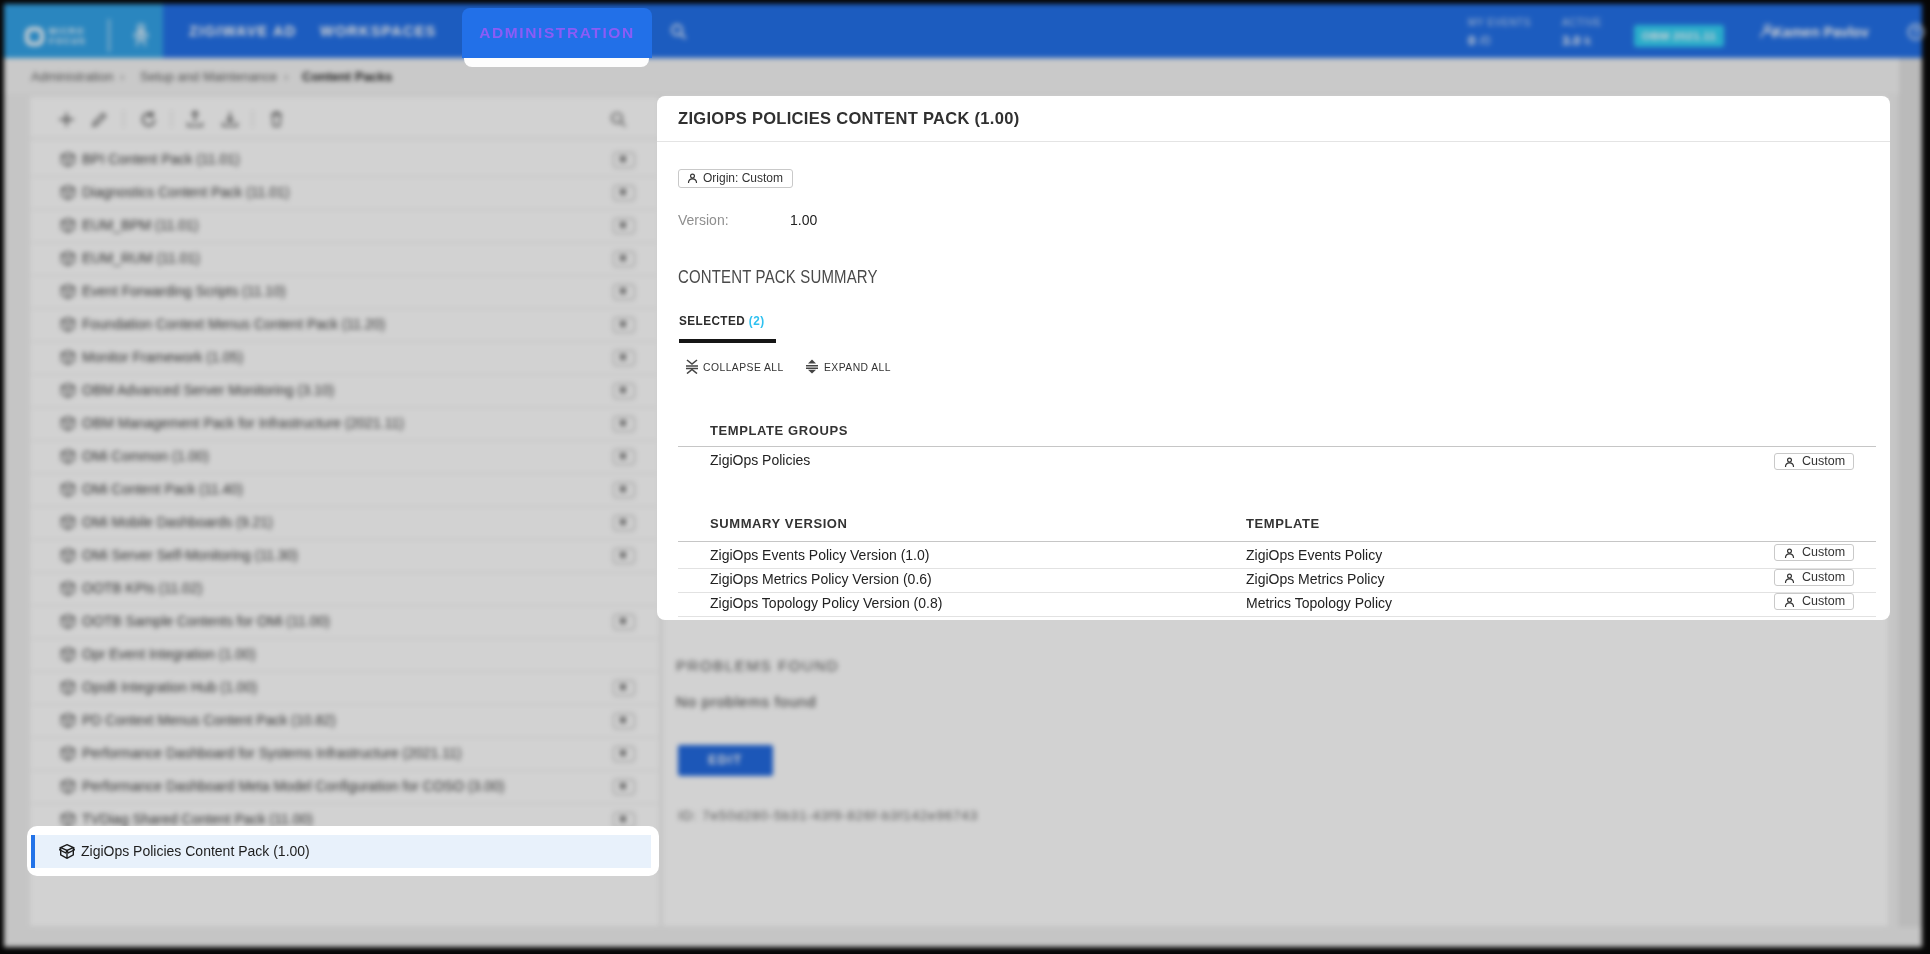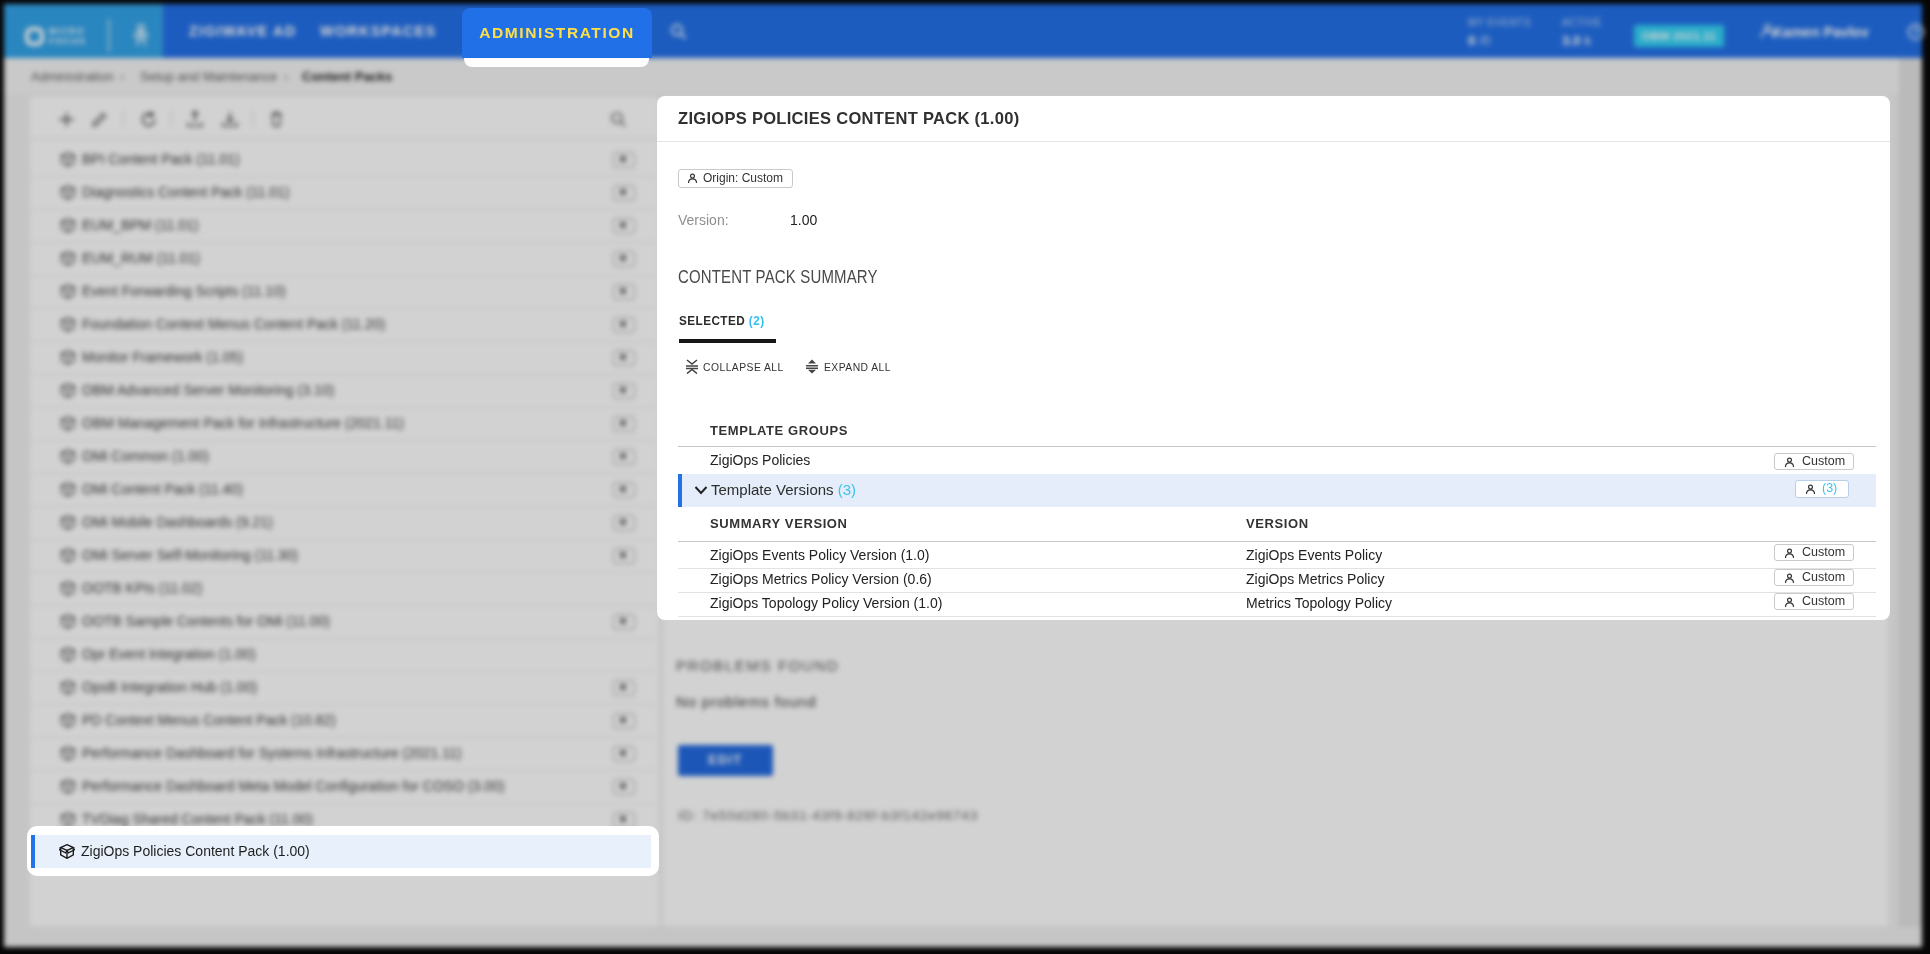--- a/index.html
+++ b/index.html
@@ -322,21 +322,21 @@
     <div class="abs" style="left:15px;top:711px;font-size:13.5px;color:#6a6a6a;letter-spacing:0.8px;">ID: 7e50d280-5b31-43f9-826f-b3f142e96743</div>
   </div>
 
   <div id="scrollstrip"></div>
  </div>
 </div>
 
 <div id="spot-tab" style="position:absolute;left:462px;top:8px;width:190px;height:59px;">
   <div class="abs" style="left:2px;top:30px;width:185px;height:29px;background:#fdfdfd;border-radius:8px;"></div>
   <div class="abs" style="left:0;top:0;width:190px;height:50px;background:#2270e8;border-radius:8px 8px 0 0;"></div>
-  <div class="abs" style="left:0;top:0;width:190px;height:50px;line-height:50px;text-align:center;color:#fde047;font-weight:bold;font-size:15.5px;letter-spacing:1.6px;">ADMINISTRATION</div>
+  <div class="abs" style="left:0;top:0;width:190px;height:50px;line-height:50px;text-align:center;color:#8b5cf6;font-weight:bold;font-size:15.5px;letter-spacing:1.6px;">ADMINISTRATION</div>
 </div>
 
 <div id="spot-panel" style="position:absolute;left:657px;top:96px;width:1233px;height:524px;background:#fff;border-radius:8px;">
   <div class="abs" style="left:21px;top:13px;font-size:16.5px;font-weight:bold;color:#303030;letter-spacing:0.3px;">ZIGIOPS POLICIES CONTENT PACK (1.00)</div>
   <div class="abs" style="left:0;top:45px;width:1233px;height:0;border-bottom:1px solid #e4e4e4;"></div>
 
   <div class="chip" style="left:21px;top:73px;width:105px;height:17px;font-size:12px;padding-left:8px;">
     <svg class="abs" style="left:8px;top:3px" width="11" height="11" viewBox="0 0 12 12">
       <circle cx="6" cy="3.4" r="2.1" fill="none" stroke="#333" stroke-width="1.3"></circle>
       <path d="M1.6,11 C1.6,7.8 3.7,6.4 6,6.4 C8.3,6.4 10.4,7.8 10.4,11" fill="none" stroke="#333" stroke-width="1.3"></path>
@@ -370,36 +370,23 @@
   <div class="tline" style="top:350px;border-bottom-color:#c6c6c6;"></div>
   <div class="trow" style="left:53px;top:356px;">ZigiOps Policies</div>
   <div class="chip" style="left:1117px;top:357px;width:78px;height:15px;">
     <svg class="abs" style="left:9px;top:3px" width="11" height="11" viewBox="0 0 12 12">
       <circle cx="6" cy="3.4" r="2.1" fill="none" stroke="#333" stroke-width="1.3"></circle>
       <path d="M1.6,11 C1.6,7.8 3.7,6.4 6,6.4 C8.3,6.4 10.4,7.8 10.4,11" fill="none" stroke="#333" stroke-width="1.3"></path>
     </svg>
     <span class="abs" style="left:27px;top:0px;">Custom</span>
   </div>
 
-  <div class="secbar" style="top:378px;">
-    <svg class="abs" style="left:12px;top:12px" width="14" height="9" viewBox="0 0 14 9">
-      <path d="M1.5,1 L7,7 L12.5,1" fill="none" stroke="#222" stroke-width="2"></path>
-    </svg>
-    <span class="lbl">Template Versions <span class="cnt">(3)</span></span>
-    <div class="chip" style="left:1113px;top:6px;width:52px;height:16px;border-color:#b9cfe6;">
-      <svg class="abs" style="left:9px;top:2.5px" width="11" height="11" viewBox="0 0 12 12">
-        <circle cx="6" cy="3.4" r="2.1" fill="none" stroke="#333" stroke-width="1.3"></circle>
-        <path d="M1.6,11 C1.6,7.8 3.7,6.4 6,6.4 C8.3,6.4 10.4,7.8 10.4,11" fill="none" stroke="#333" stroke-width="1.3"></path>
-      </svg>
-      <span class="abs" style="left:26px;top:0px;color:#3cc3f0;">(3)</span>
-    </div>
-  </div>
 
   <div class="thead" style="top:420px;">SUMMARY VERSION</div>
-  <div class="thead" style="left:589px;top:420px;">VERSION</div>
+  <div class="thead" style="left:589px;top:420px;">TEMPLATE</div>
   <div class="tline" style="top:445px;border-bottom-color:#c6c6c6;"></div>
 
   <div class="trow" style="left:53px;top:451px;">ZigiOps Events Policy Version (1.0)</div>
   <div class="trow" style="left:589px;top:451px;">ZigiOps Events Policy</div>
   <div class="chip" style="left:1117px;top:448px;width:78px;height:15px;">
     <svg class="abs" style="left:9px;top:3px" width="11" height="11" viewBox="0 0 12 12">
       <circle cx="6" cy="3.4" r="2.1" fill="none" stroke="#333" stroke-width="1.3"></circle>
       <path d="M1.6,11 C1.6,7.8 3.7,6.4 6,6.4 C8.3,6.4 10.4,7.8 10.4,11" fill="none" stroke="#333" stroke-width="1.3"></path>
     </svg>
     <span class="abs" style="left:27px;top:0px;">Custom</span>
@@ -410,21 +397,21 @@
   <div class="trow" style="left:589px;top:475px;">ZigiOps Metrics Policy</div>
   <div class="chip" style="left:1117px;top:473px;width:78px;height:15px;">
     <svg class="abs" style="left:9px;top:3px" width="11" height="11" viewBox="0 0 12 12">
       <circle cx="6" cy="3.4" r="2.1" fill="none" stroke="#333" stroke-width="1.3"></circle>
       <path d="M1.6,11 C1.6,7.8 3.7,6.4 6,6.4 C8.3,6.4 10.4,7.8 10.4,11" fill="none" stroke="#333" stroke-width="1.3"></path>
     </svg>
     <span class="abs" style="left:27px;top:0px;">Custom</span>
   </div>
   <div class="tline" style="top:496px;"></div>
 
-  <div class="trow" style="left:53px;top:499px;">ZigiOps Topology Policy Version (1.0)</div>
+  <div class="trow" style="left:53px;top:499px;">ZigiOps Topology Policy Version (0.8)</div>
   <div class="trow" style="left:589px;top:499px;">Metrics Topology Policy</div>
   <div class="chip" style="left:1117px;top:497px;width:78px;height:15px;">
     <svg class="abs" style="left:9px;top:3px" width="11" height="11" viewBox="0 0 12 12">
       <circle cx="6" cy="3.4" r="2.1" fill="none" stroke="#333" stroke-width="1.3"></circle>
       <path d="M1.6,11 C1.6,7.8 3.7,6.4 6,6.4 C8.3,6.4 10.4,7.8 10.4,11" fill="none" stroke="#333" stroke-width="1.3"></path>
     </svg>
     <span class="abs" style="left:27px;top:0px;">Custom</span>
   </div>
   <div class="tline" style="top:520px;"></div>
 </div>

